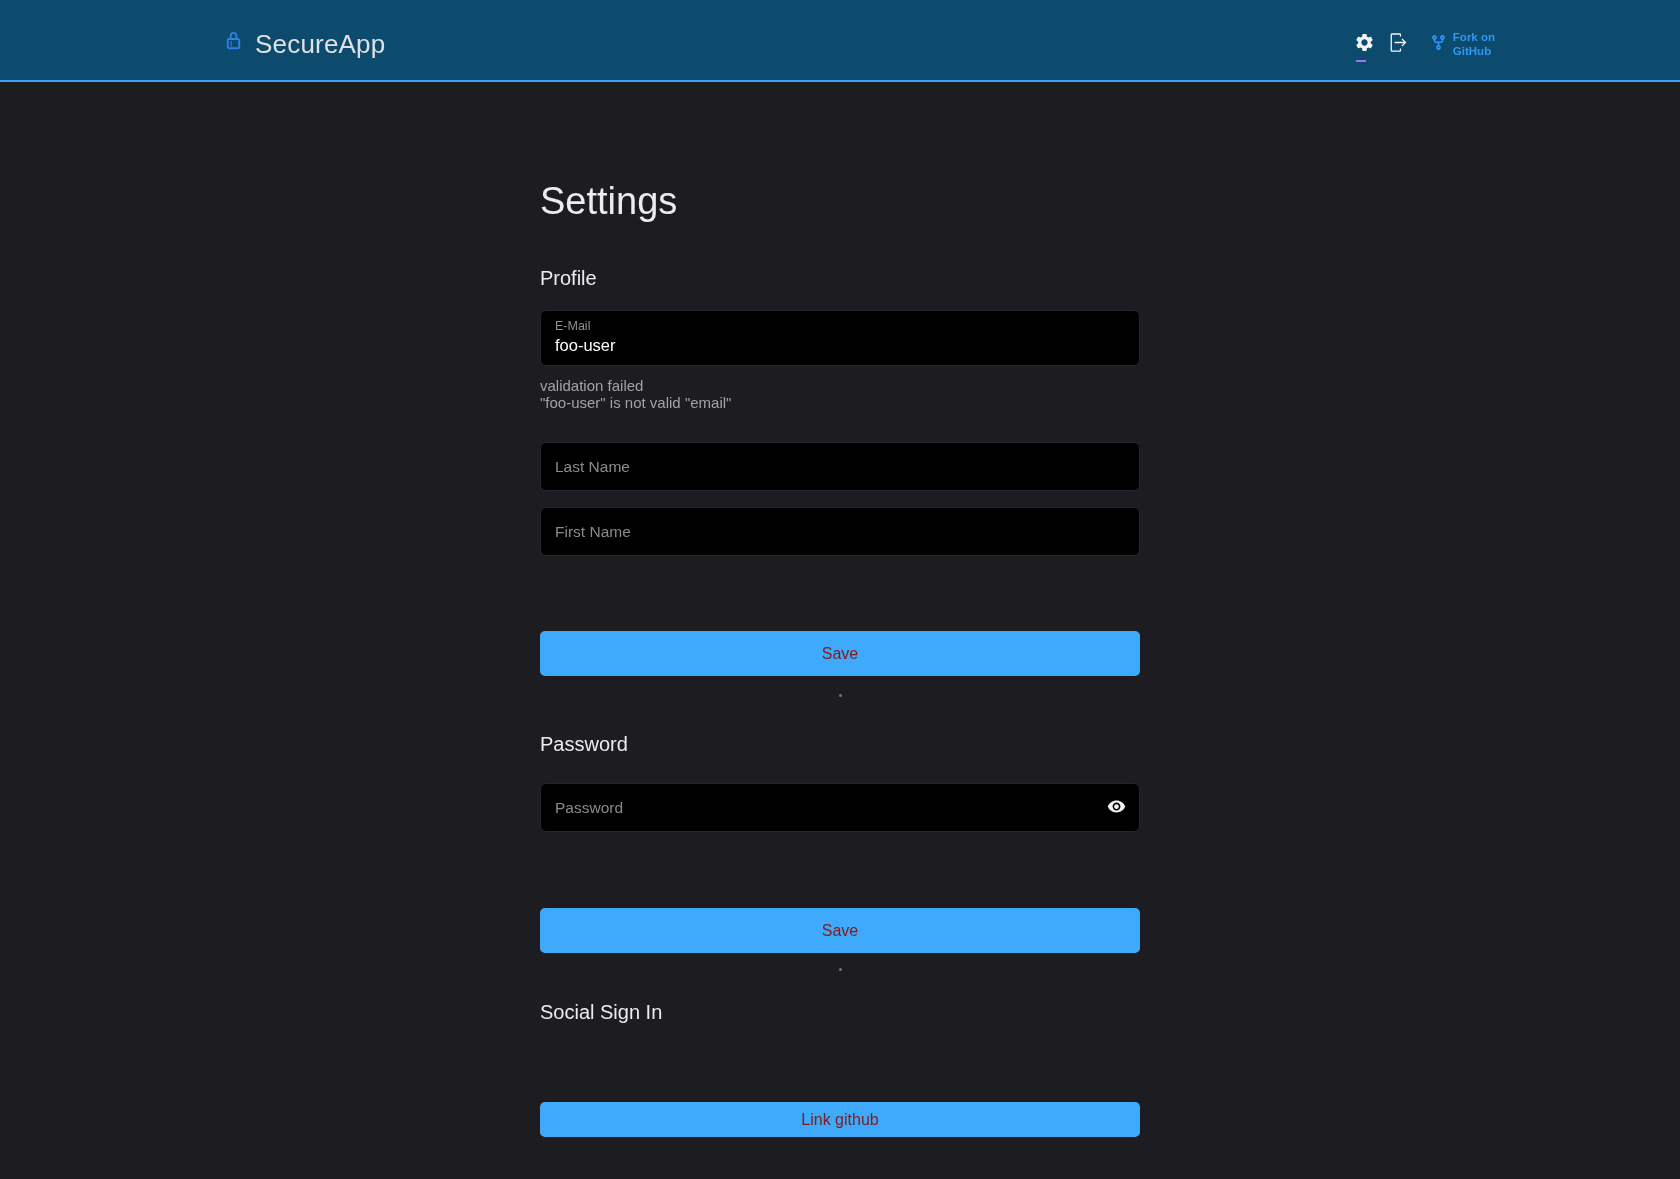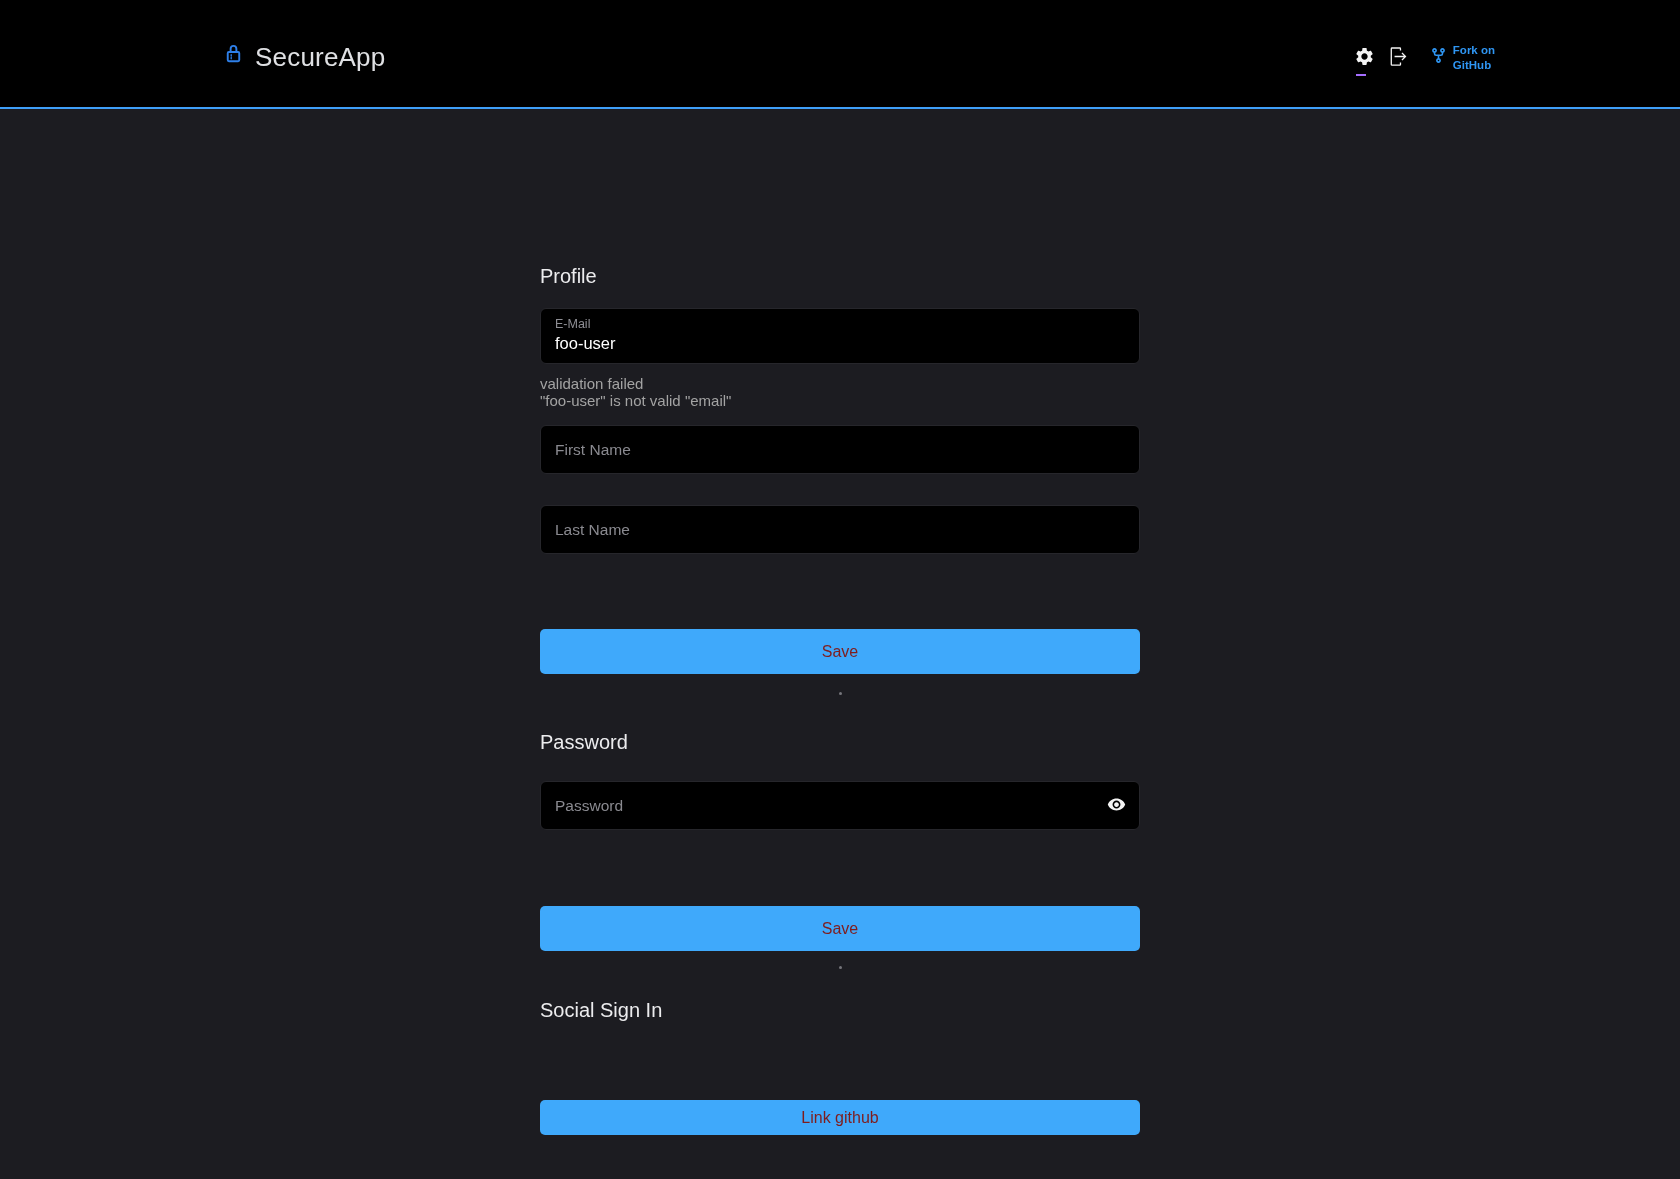--- a/index.html
+++ b/index.html
@@ -6,22 +6,22 @@
   html, body {
     width: 1680px; height: 1179px;
     background: #1c1c21;
     font-family: "Liberation Sans", sans-serif;
     overflow: hidden;
     color: #e8e8ea;
   }
 
   
   header {
-    height: 109px;
-    background: #000000;
+    height: 82px;
+    background: #0c4a6e;
     border-bottom: 2px solid #3f9ff8;
     display: flex;
     align-items: center;
     justify-content: space-between;
     padding: 8px 185px 0 222px;
   }
   .brand {
     display: flex; align-items: center; gap: 10px;
     cursor: pointer;
   }
@@ -68,21 +68,21 @@
   h1.page-title {
     font-size: 38px;
     font-weight: 400;
     color: #ececee;
   }
   h2.section-title {
     font-size: 20px;
     font-weight: 400;
     color: #ececee;
   }
-  .profile-title   { margin-top: 58px; }
+  .profile-title   { margin-top: 44px; }
   .password-title  { margin-top: 36px; }
   .social-title    { margin-top: 30px; }
 
   
   .field-box {
     background: #000000;
     border: 1px solid #26262b;
     border-radius: 6px;
     width: 100%;
   }
@@ -208,36 +208,37 @@
       </span>
       <span class="fork-text">
         <span>Fork on</span><br>
         <span>GitHub</span>
       </span>
     </a>
   </div>
 </header>
 
 <main>
+  <h1 class="page-title">Settings</h1>
 
   <h2 class="section-title profile-title">Profile</h2>
 
   <div class="field-box email-field">
     <span class="email-label">E-Mail</span>
     <input class="email-input" type="text" value="foo-user" style="">
   </div>
 
   <div class="validation">
     <div>validation failed</div>
     <div>"foo-user" is not valid "email"</div>
   </div>
 
+  <input class="text-input last-name" type="text" placeholder="Last Name" style="">
+
   <input class="text-input first-name" type="text" placeholder="First Name" style="">
-
-  <input class="text-input last-name" type="text" placeholder="Last Name" style="">
 
   <button class="btn-primary save-profile">Save</button>
 
   <div class="divider-dot"></div>
 
   <h2 class="section-title password-title">Password</h2>
 
   <div class="password-wrap">
     <input class="text-input" type="password" placeholder="Password" style="">
     <button class="eye-btn">

